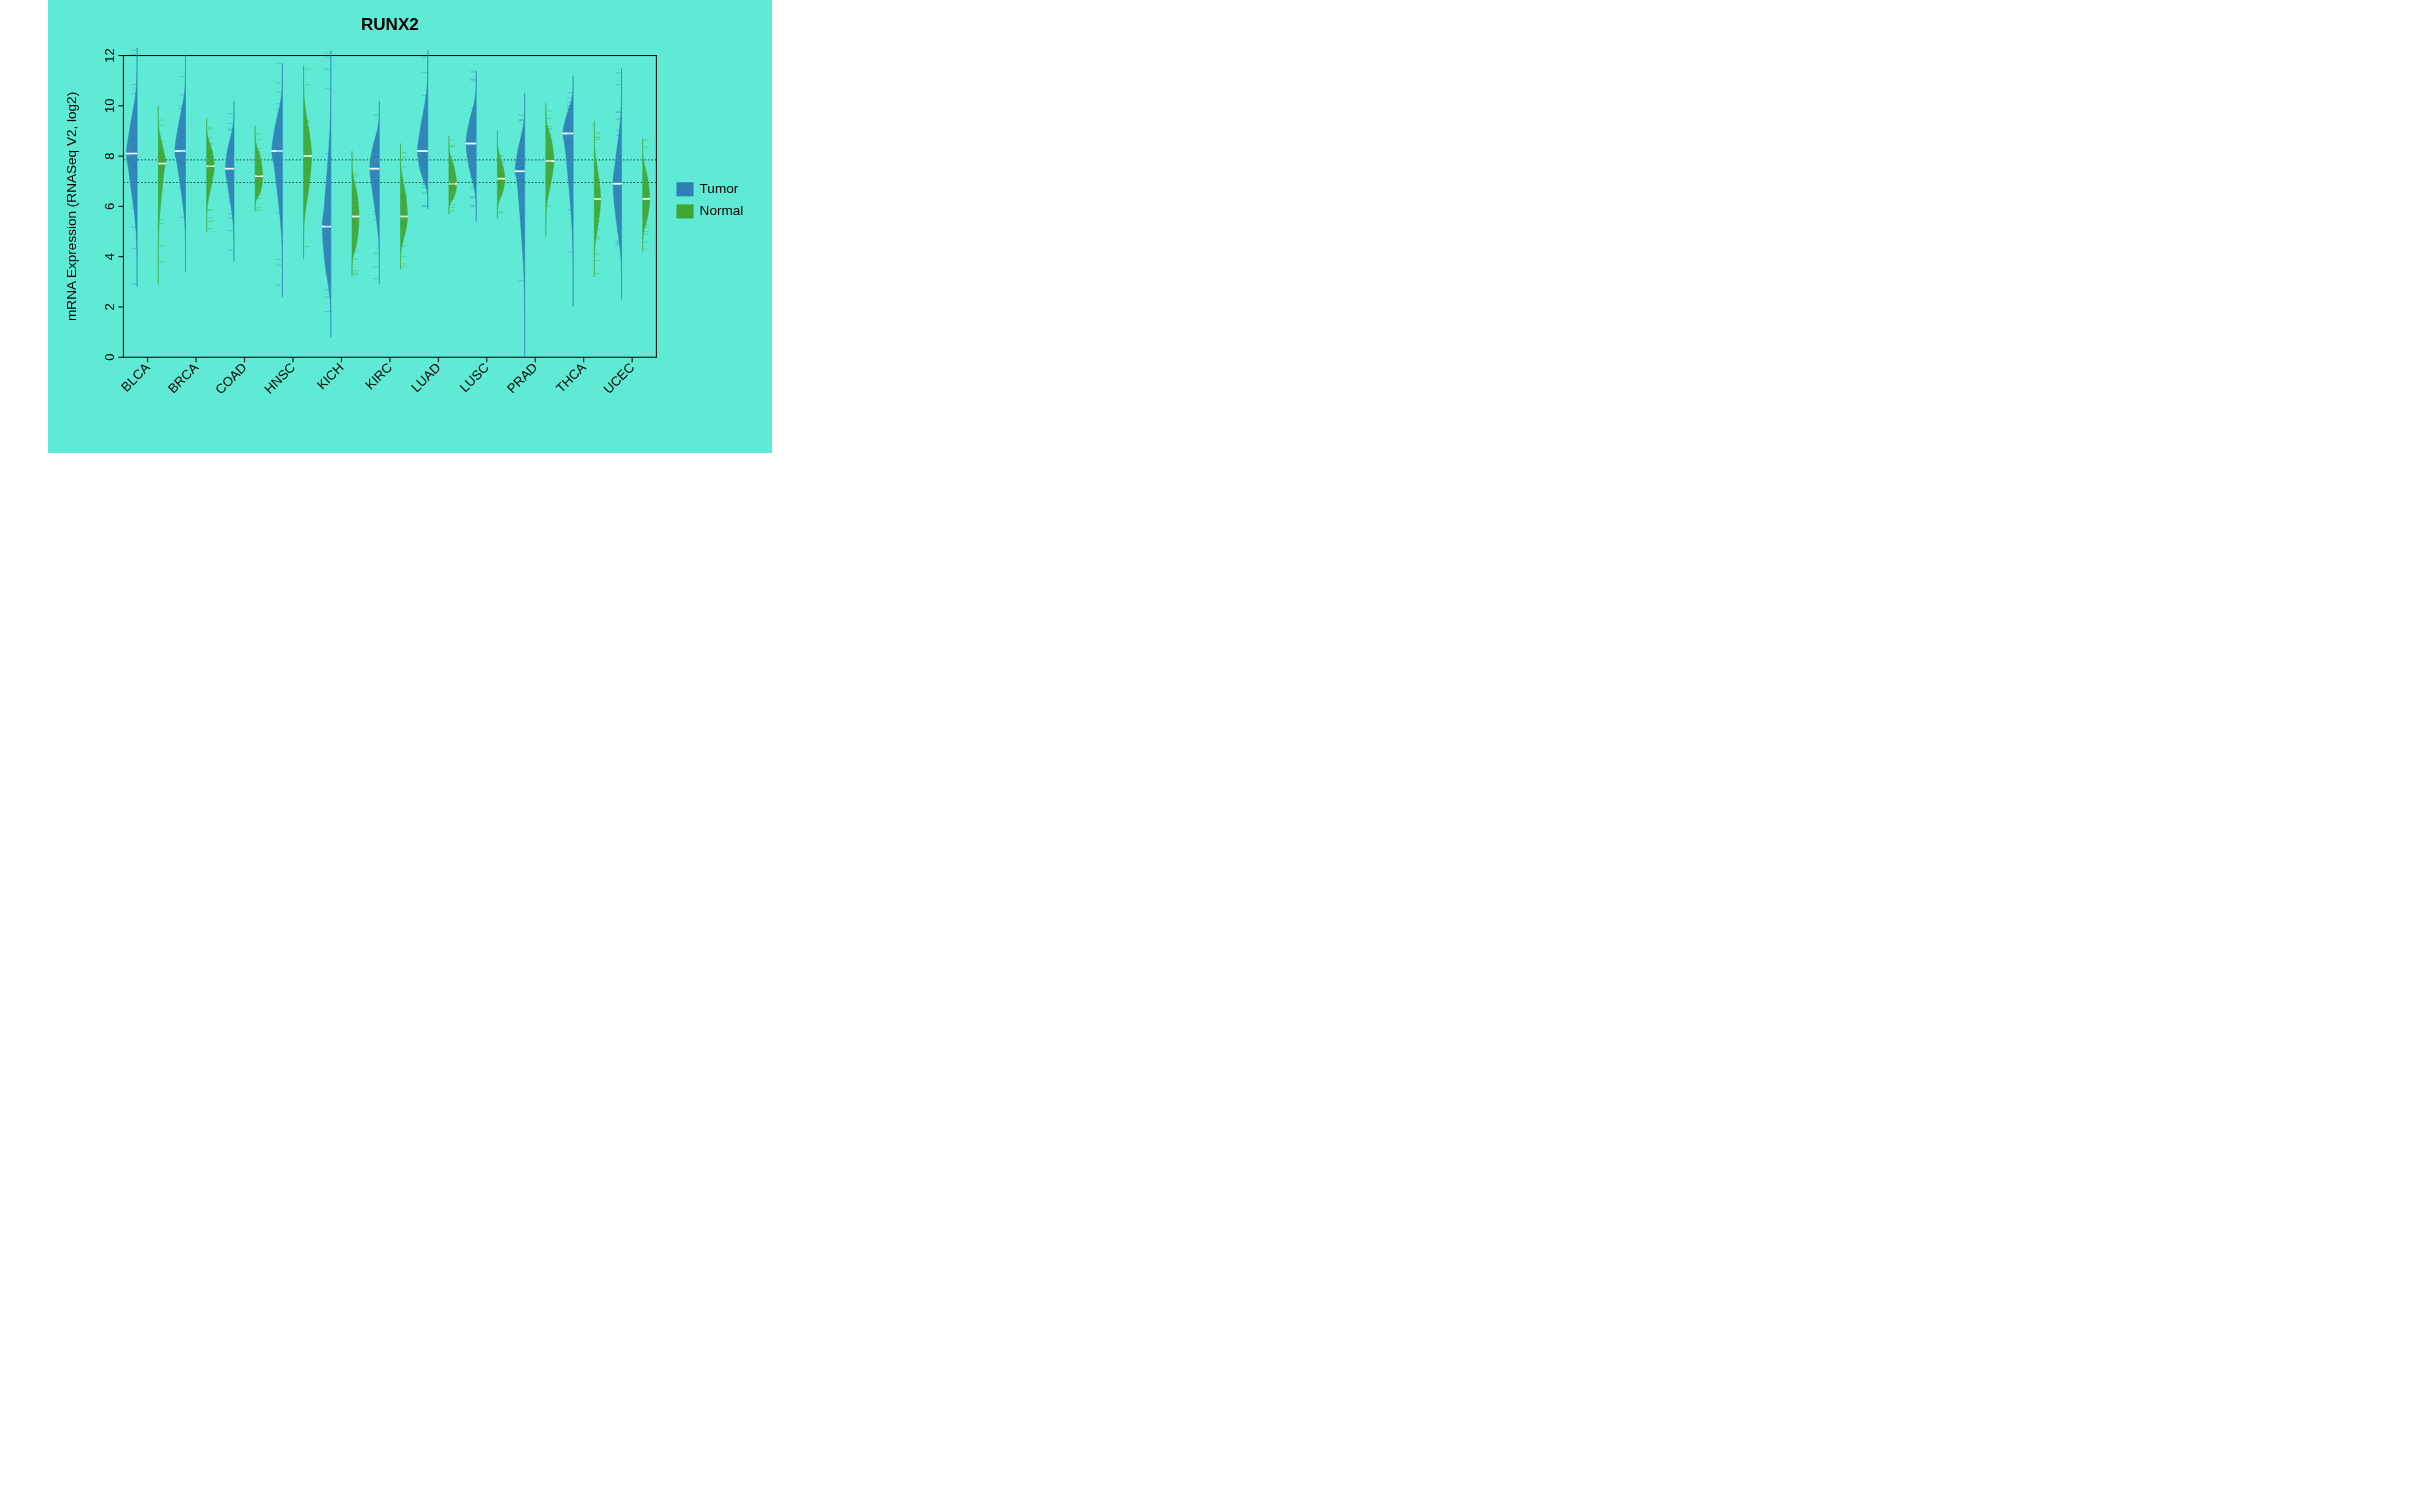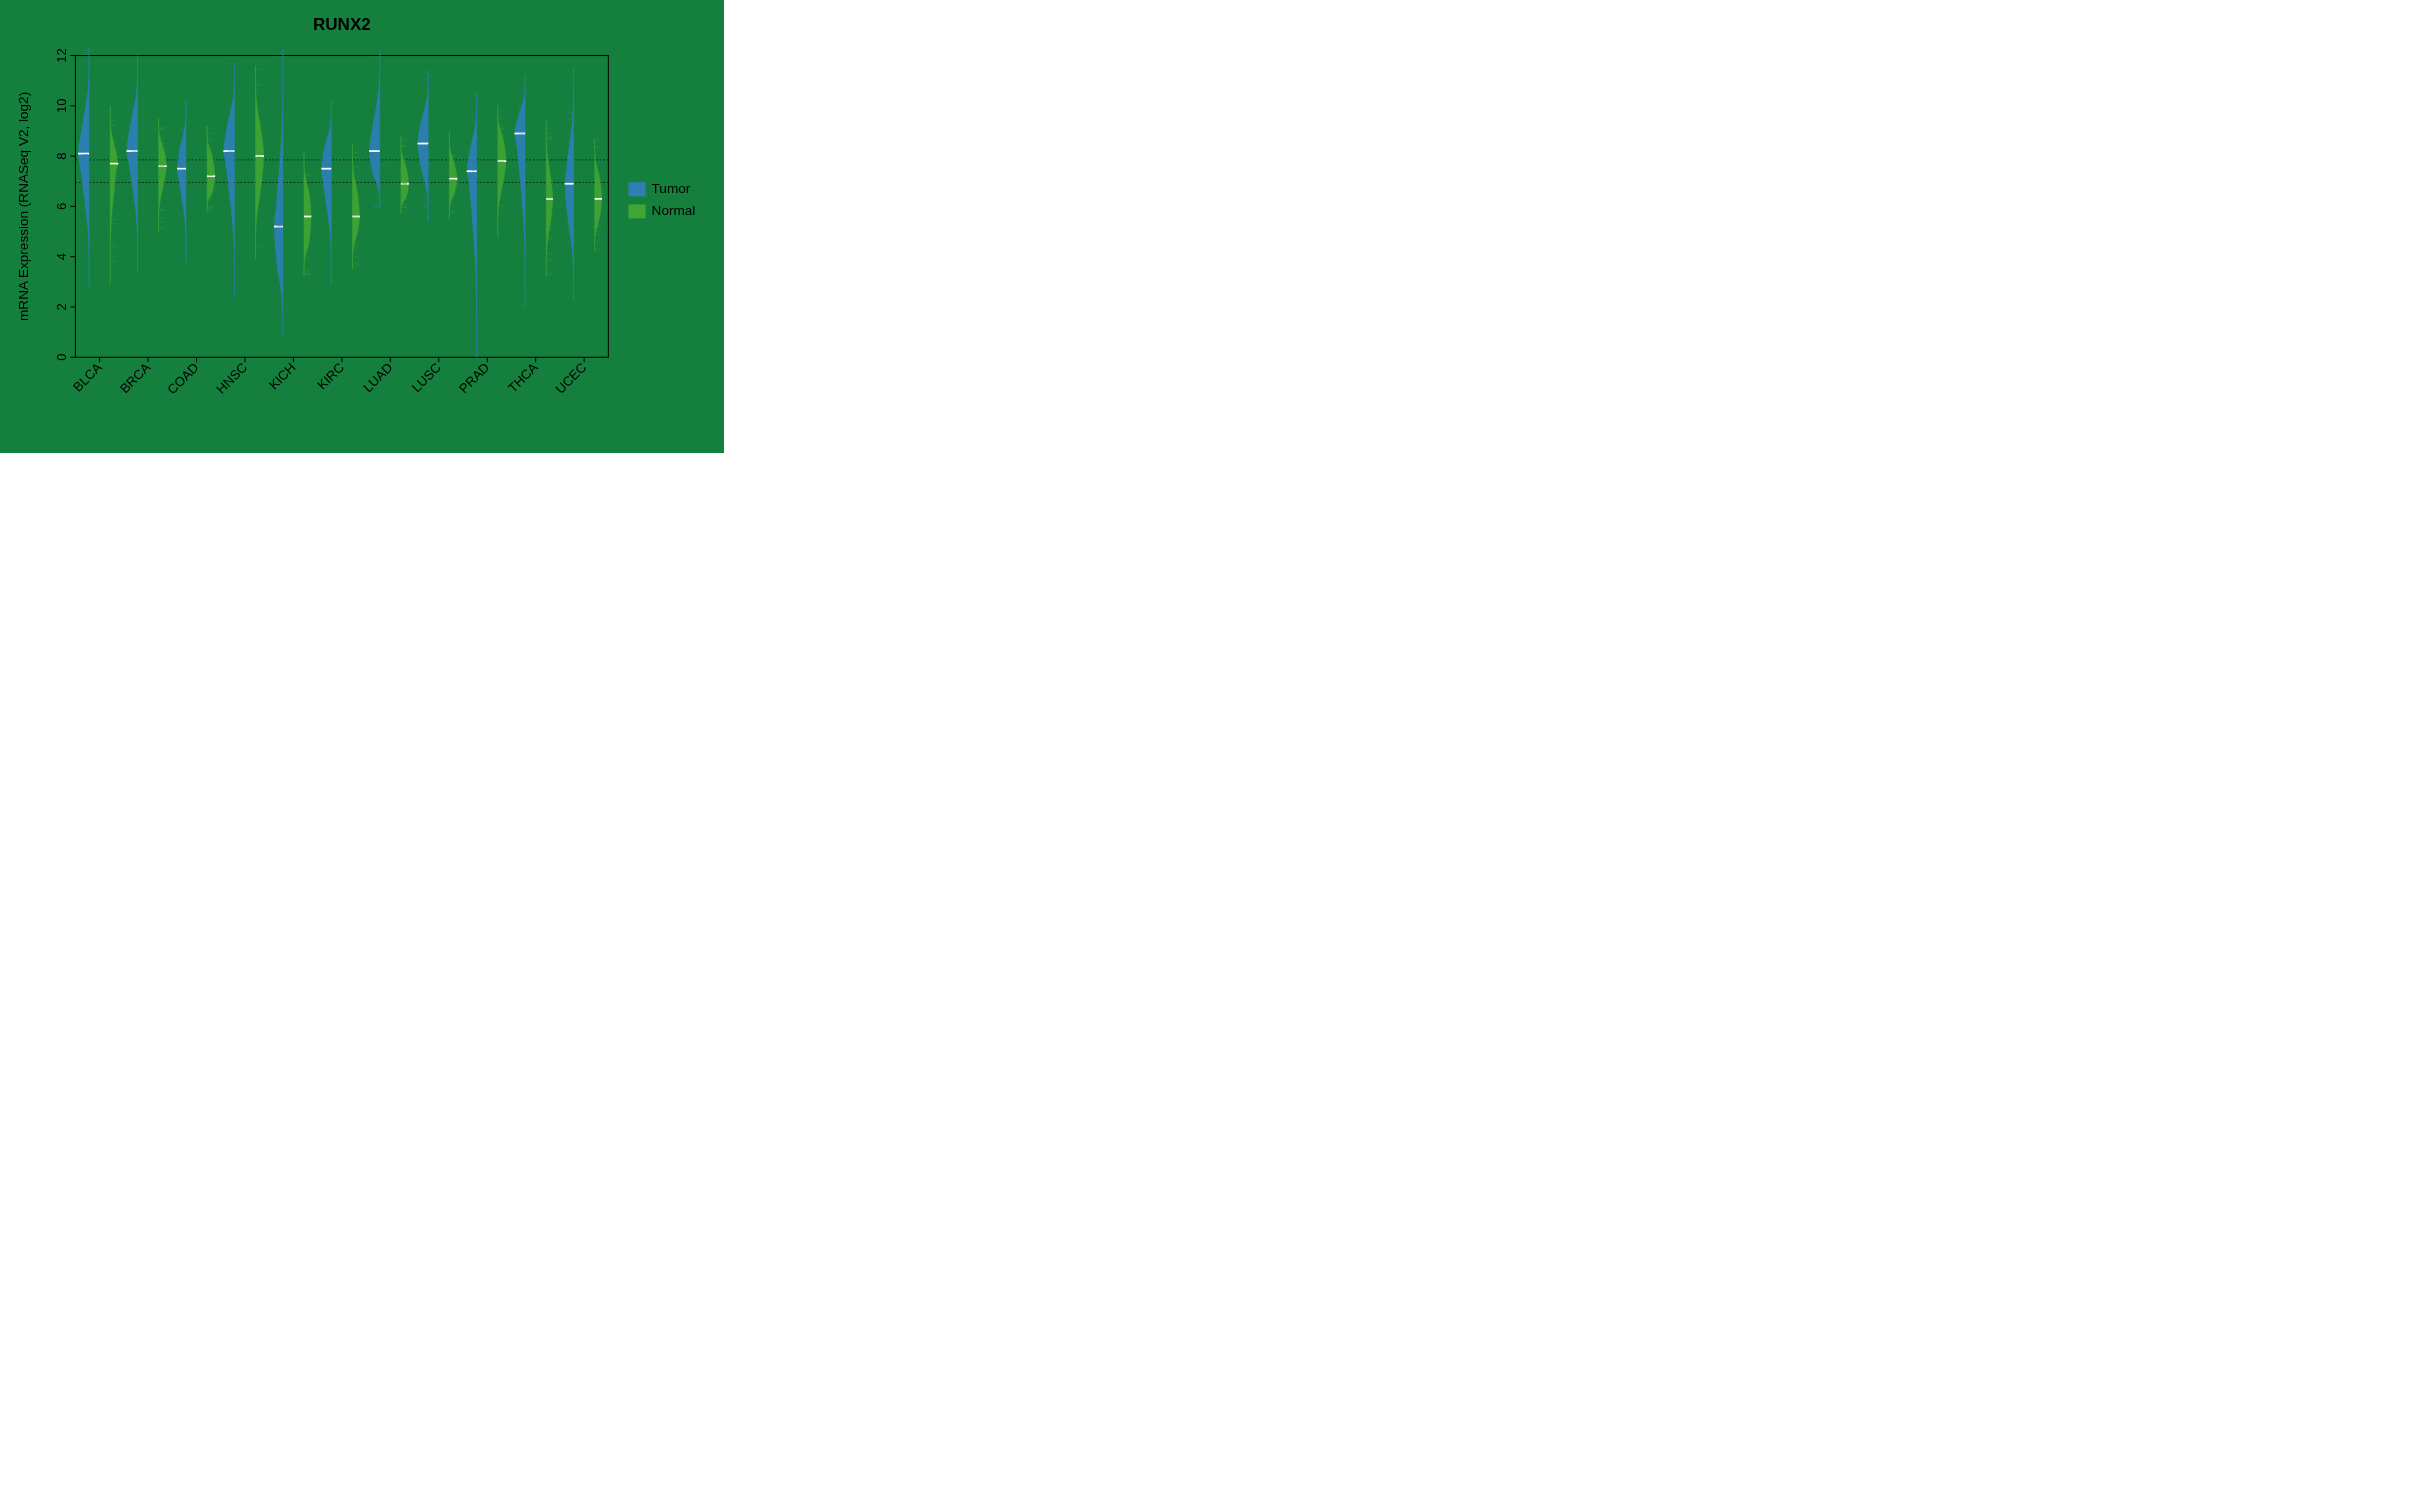--- a/index.html
+++ b/index.html
@@ -5,21 +5,22 @@
   html, body {
     margin: 0;
     padding: 0;
     background: #fff;
     font-family: Arial, Helvetica, sans-serif;
   }
   .wrap {
     width: 724px;
     height: 453px;
     position: relative;
-    background: #15803d;
+    background: #5eead4;
+    margin-left: 48px;
   }
   svg { display: block; }
 </style>
 </head>
 <body>
 <div class="wrap">
 <svg id="chart-svg" width="724" height="453" viewBox="0 0 1440 900">
       <text x="680" y="60" text-anchor="middle" font-size="34" font-weight="bold" font-family="Arial, Helvetica, sans-serif">RUNX2</text>
       <rect x="150" y="110" width="1060" height="600" fill="none" stroke="#000" stroke-width="2"></rect>
       <line x1="140" y1="710" x2="150" y2="710" stroke="#000" stroke-width="2"></line>

